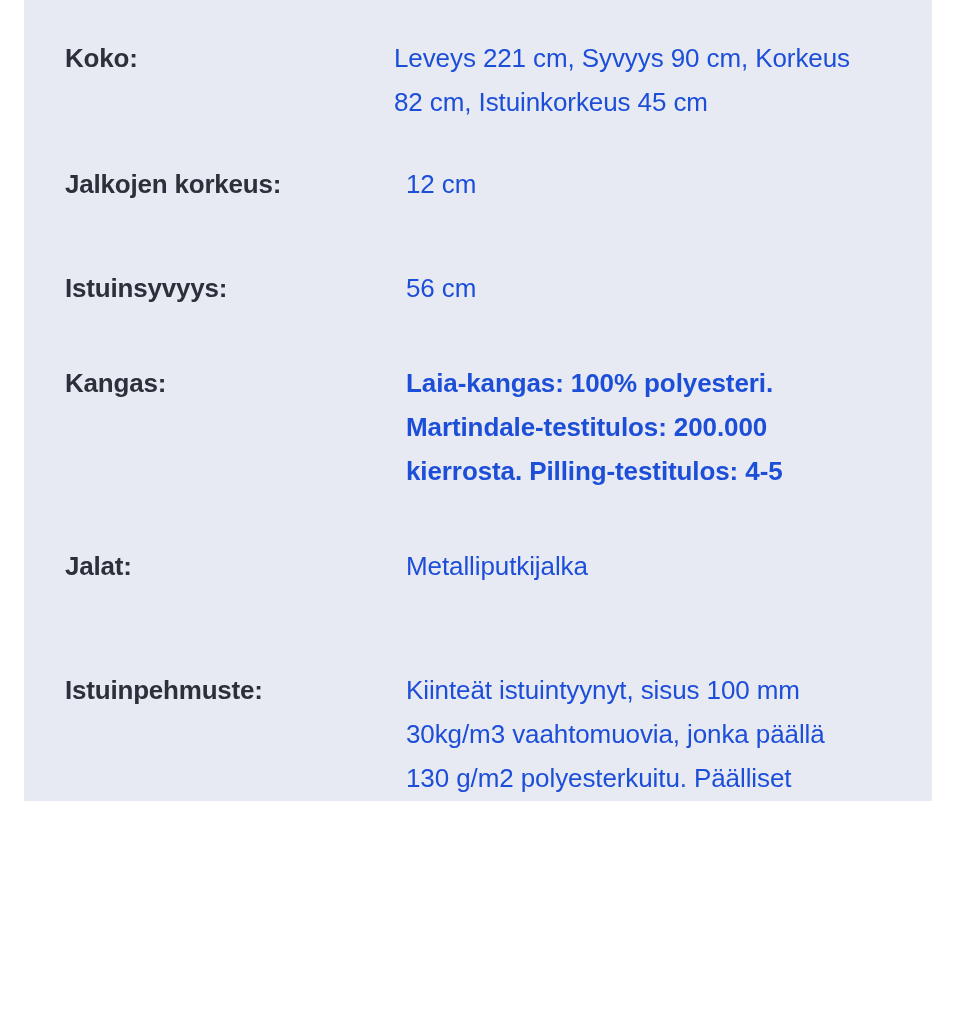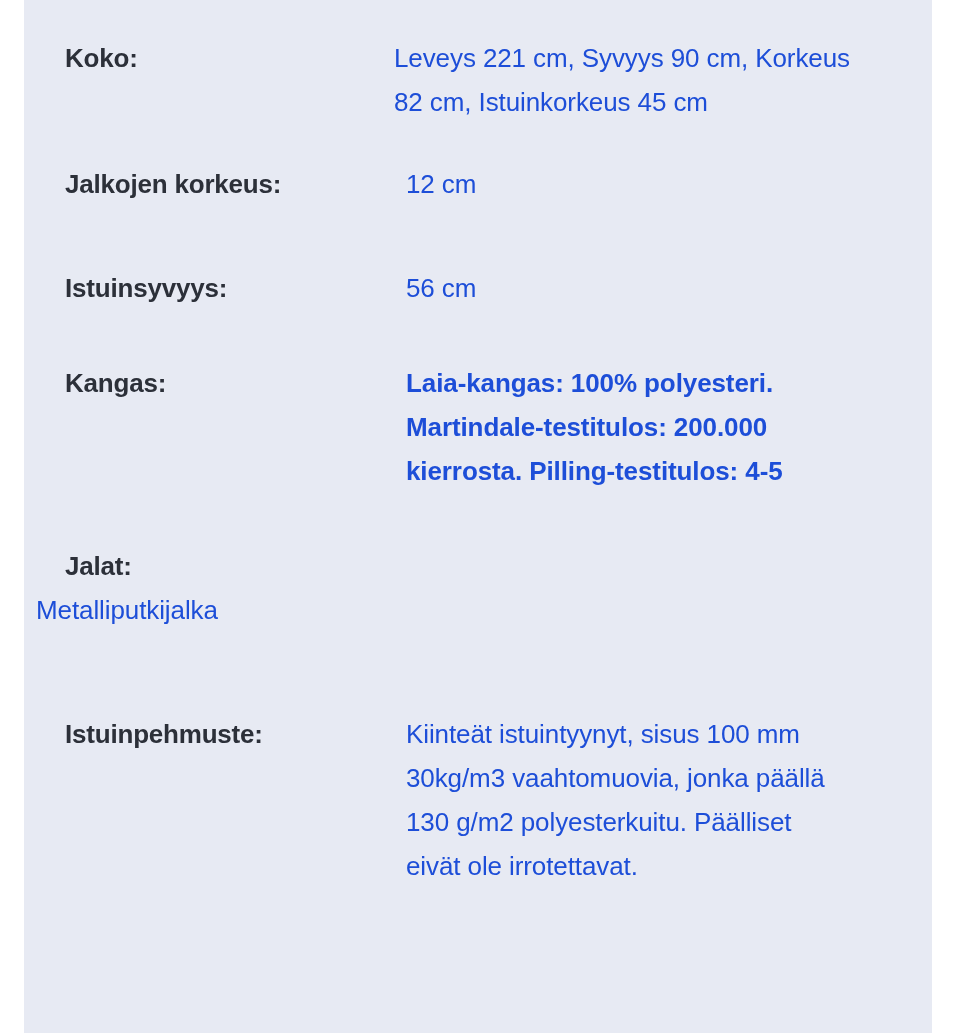--- a/index.html
+++ b/index.html
@@ -12,21 +12,21 @@
     height: 1033px;
     overflow: hidden;
     font-family: "Liberation Sans", sans-serif;
   }
 
   #spec-panel {
     position: absolute;
     left: 24px;
     top: 0;
     width: 908px;
-    height: 1033px;
+    height: 801px;
     background: #e7eaf3;
     box-sizing: border-box;
     overflow: hidden;
   }
 
   .spec-table {
     position: absolute;
     left: 0;
     top: 0;
     width: 908px;
@@ -66,21 +66,21 @@
 
   .row-jalkojen          { margin-top: 38px; }
   .row-jalkojen .spec-value { padding-left: 12px; }
 
   .row-istuinsyvyys      { margin-top: 60px; }
   .row-istuinsyvyys .spec-value { padding-left: 12px; }
 
   .row-kangas            { margin-top: 51px; }
   .row-kangas .spec-value { padding-left: 12px; }
 
-  .row-jalat             { margin-top: 51px; flex-direction: column; }
+  .row-jalat             { margin-top: 51px; }
   .row-jalat .spec-value { padding-left: 12px; }
 
   .row-istuinpehmuste    { margin-top: 80px; }
   .row-istuinpehmuste .spec-value { padding-left: 12px; }
 
   
   .w-koko         { max-width: 480px; }
   .w-kangas       { max-width: 470px; font-weight: bold; }
   .w-pehmuste     { max-width: 445px; }
 </style>

